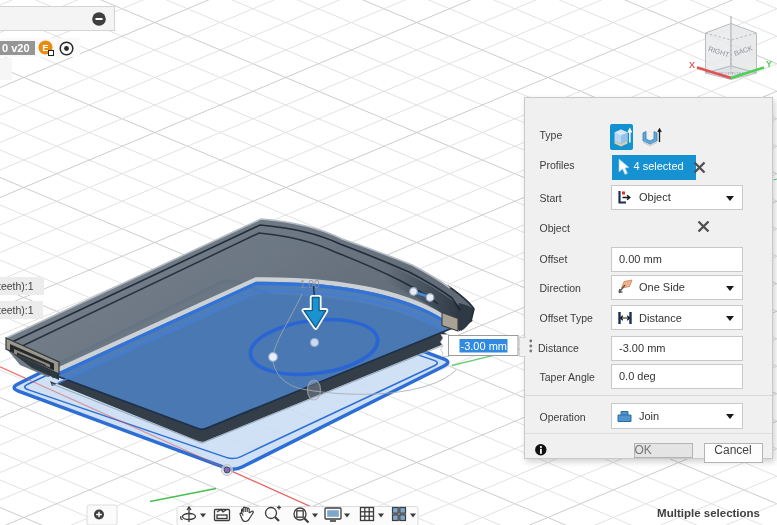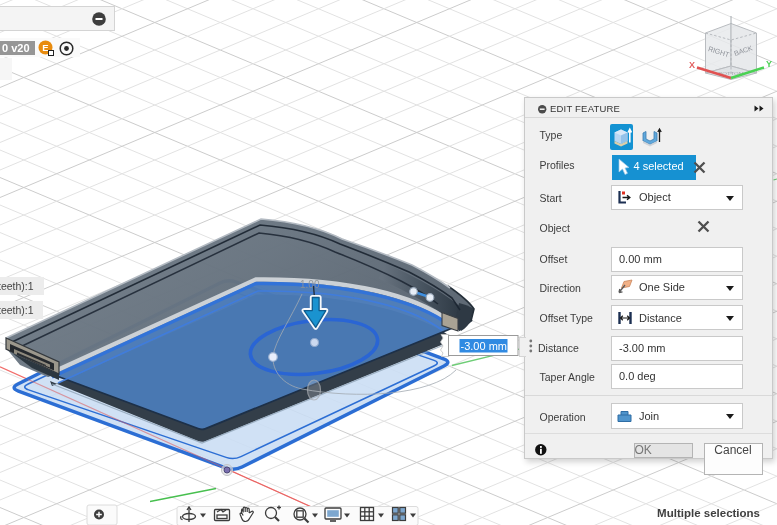--- a/index.html
+++ b/index.html
@@ -228,31 +228,20 @@
 <svg class="abs" style="left:59px;top:41px" width="16" height="16">
     <circle cx="7.5" cy="7.5" r="6.3" fill="none" stroke="#2a2a2a" stroke-width="1.5"></circle>
     <circle cx="7.5" cy="7.5" r="2.4" fill="#2a2a2a"></circle>
   </svg>
 <div class="abs" style="left:0;top:58px;width:12px;height:22px;background:#f6f6f6"></div>
 <div class="abs" style="left:0;top:276.5px;width:44px;height:18.5px;background:#ececec;font-size:10.5px;color:#444;line-height:18px;overflow:hidden"><span style="margin-left:-2px">teeth):1</span></div>
 <div class="abs" style="left:0;top:300.5px;width:43px;height:18px;background:#ececec;font-size:10.5px;color:#444;line-height:18px;overflow:hidden"><span style="margin-left:-2px">teeth):1</span></div>
 
 
 <div id="dlg" class="abs">
- <div class="abs" style="left:0;top:0;right:0;height:20px;border-bottom:1px solid #d8d8d8">
-   <svg class="abs" style="left:13px;top:6.5px" width="9" height="9">
-        <circle cx="4.2" cy="4.2" r="4.2" fill="#4b4b4b"></circle>
-        <rect x="1.8" y="3.5" width="4.8" height="1.4" fill="#fff"></rect>
-      </svg>
-   <span class="abs" style="left:25.5px;top:4.5px;font-size:9.5px;color:#333;letter-spacing:0.2px">EDIT FEATURE</span>
-   <svg class="abs" style="right:7px;top:7px" width="11" height="7">
-        <path d="M0.5,0.5 L4.5,3.5 L0.5,6.5 Z" fill="#1a1a1a"></path>
-        <path d="M5.5,0.5 L9.5,3.5 L5.5,6.5 Z" fill="#1a1a1a"></path>
-      </svg>
- </div>
  <div class="lbl" style="top:31px">Type</div>
  <div class="abs" style="left:85.5px;top:25.5px;width:23px;height:26px;background:#1392d2;border-radius:2px"></div>
  <svg class="abs" style="left:88px;top:28px" width="19" height="21">
    <path d="M1.5,6.5 L8,3.5 L14.5,6.5 L14.5,15 L8,18 L1.5,15 Z" fill="#b9d7f3"></path>
       <path d="M1.5,6.5 L8,3.5 L14.5,6.5 L8,9.5 Z" fill="#d8e8f8"></path>
       <path d="M8,9.5 L14.5,6.5 L14.5,15 L8,18 Z" fill="#93c2ea"></path>
    <path d="M1.5,15 L8,18 L14.5,15 L14.5,17.5 L8,20.5 L1.5,17.5 Z" fill="#ddcfa9"></path>
    <path d="M16.8,16.5 L16.8,4.5 M15.1,6.5 L16.8,3.2 L18.5,6.5" stroke="#fff" stroke-width="1.6" fill="none"></path>
  </svg>
  <svg class="abs" style="left:116px;top:28px" width="22" height="21">
@@ -332,14 +321,14 @@
    <span style="margin-left:5px">Join</span>
       <span class="ddcaret"></span>
  </div>
  <div class="abs" style="left:0;top:334.5px;width:100%;height:1px;background:#dddddd"></div>
  <svg class="abs" style="left:10px;top:346px" width="12" height="12">
       <circle cx="5.8" cy="5.8" r="5.7" fill="#111"></circle>
       <rect x="5" y="4.8" width="1.8" height="5" fill="#fff"></rect>
       <rect x="5" y="2" width="1.8" height="1.9" fill="#fff"></rect>
     </svg>
  <div class="abs" style="left:109px;top:345px;width:59px;height:14.5px;background:#e4e4e4;border:1px solid #b4b4b4;font-size:12px;color:#777;text-align:left;line-height:13px">OK</div>
- <div class="abs" style="left:179px;top:345px;width:59px;height:32px;background:#fdfdfd;border:1px solid #b4b4b4;font-size:12px;color:#444;text-align:center;line-height:13px">Cancel</div>
+ <div class="abs" style="left:179px;top:345px;width:59px;height:20px;background:#fdfdfd;border:1px solid #b4b4b4;font-size:12px;color:#444;text-align:center;line-height:13px">Cancel</div>
 </div>
 
 </body></html>

